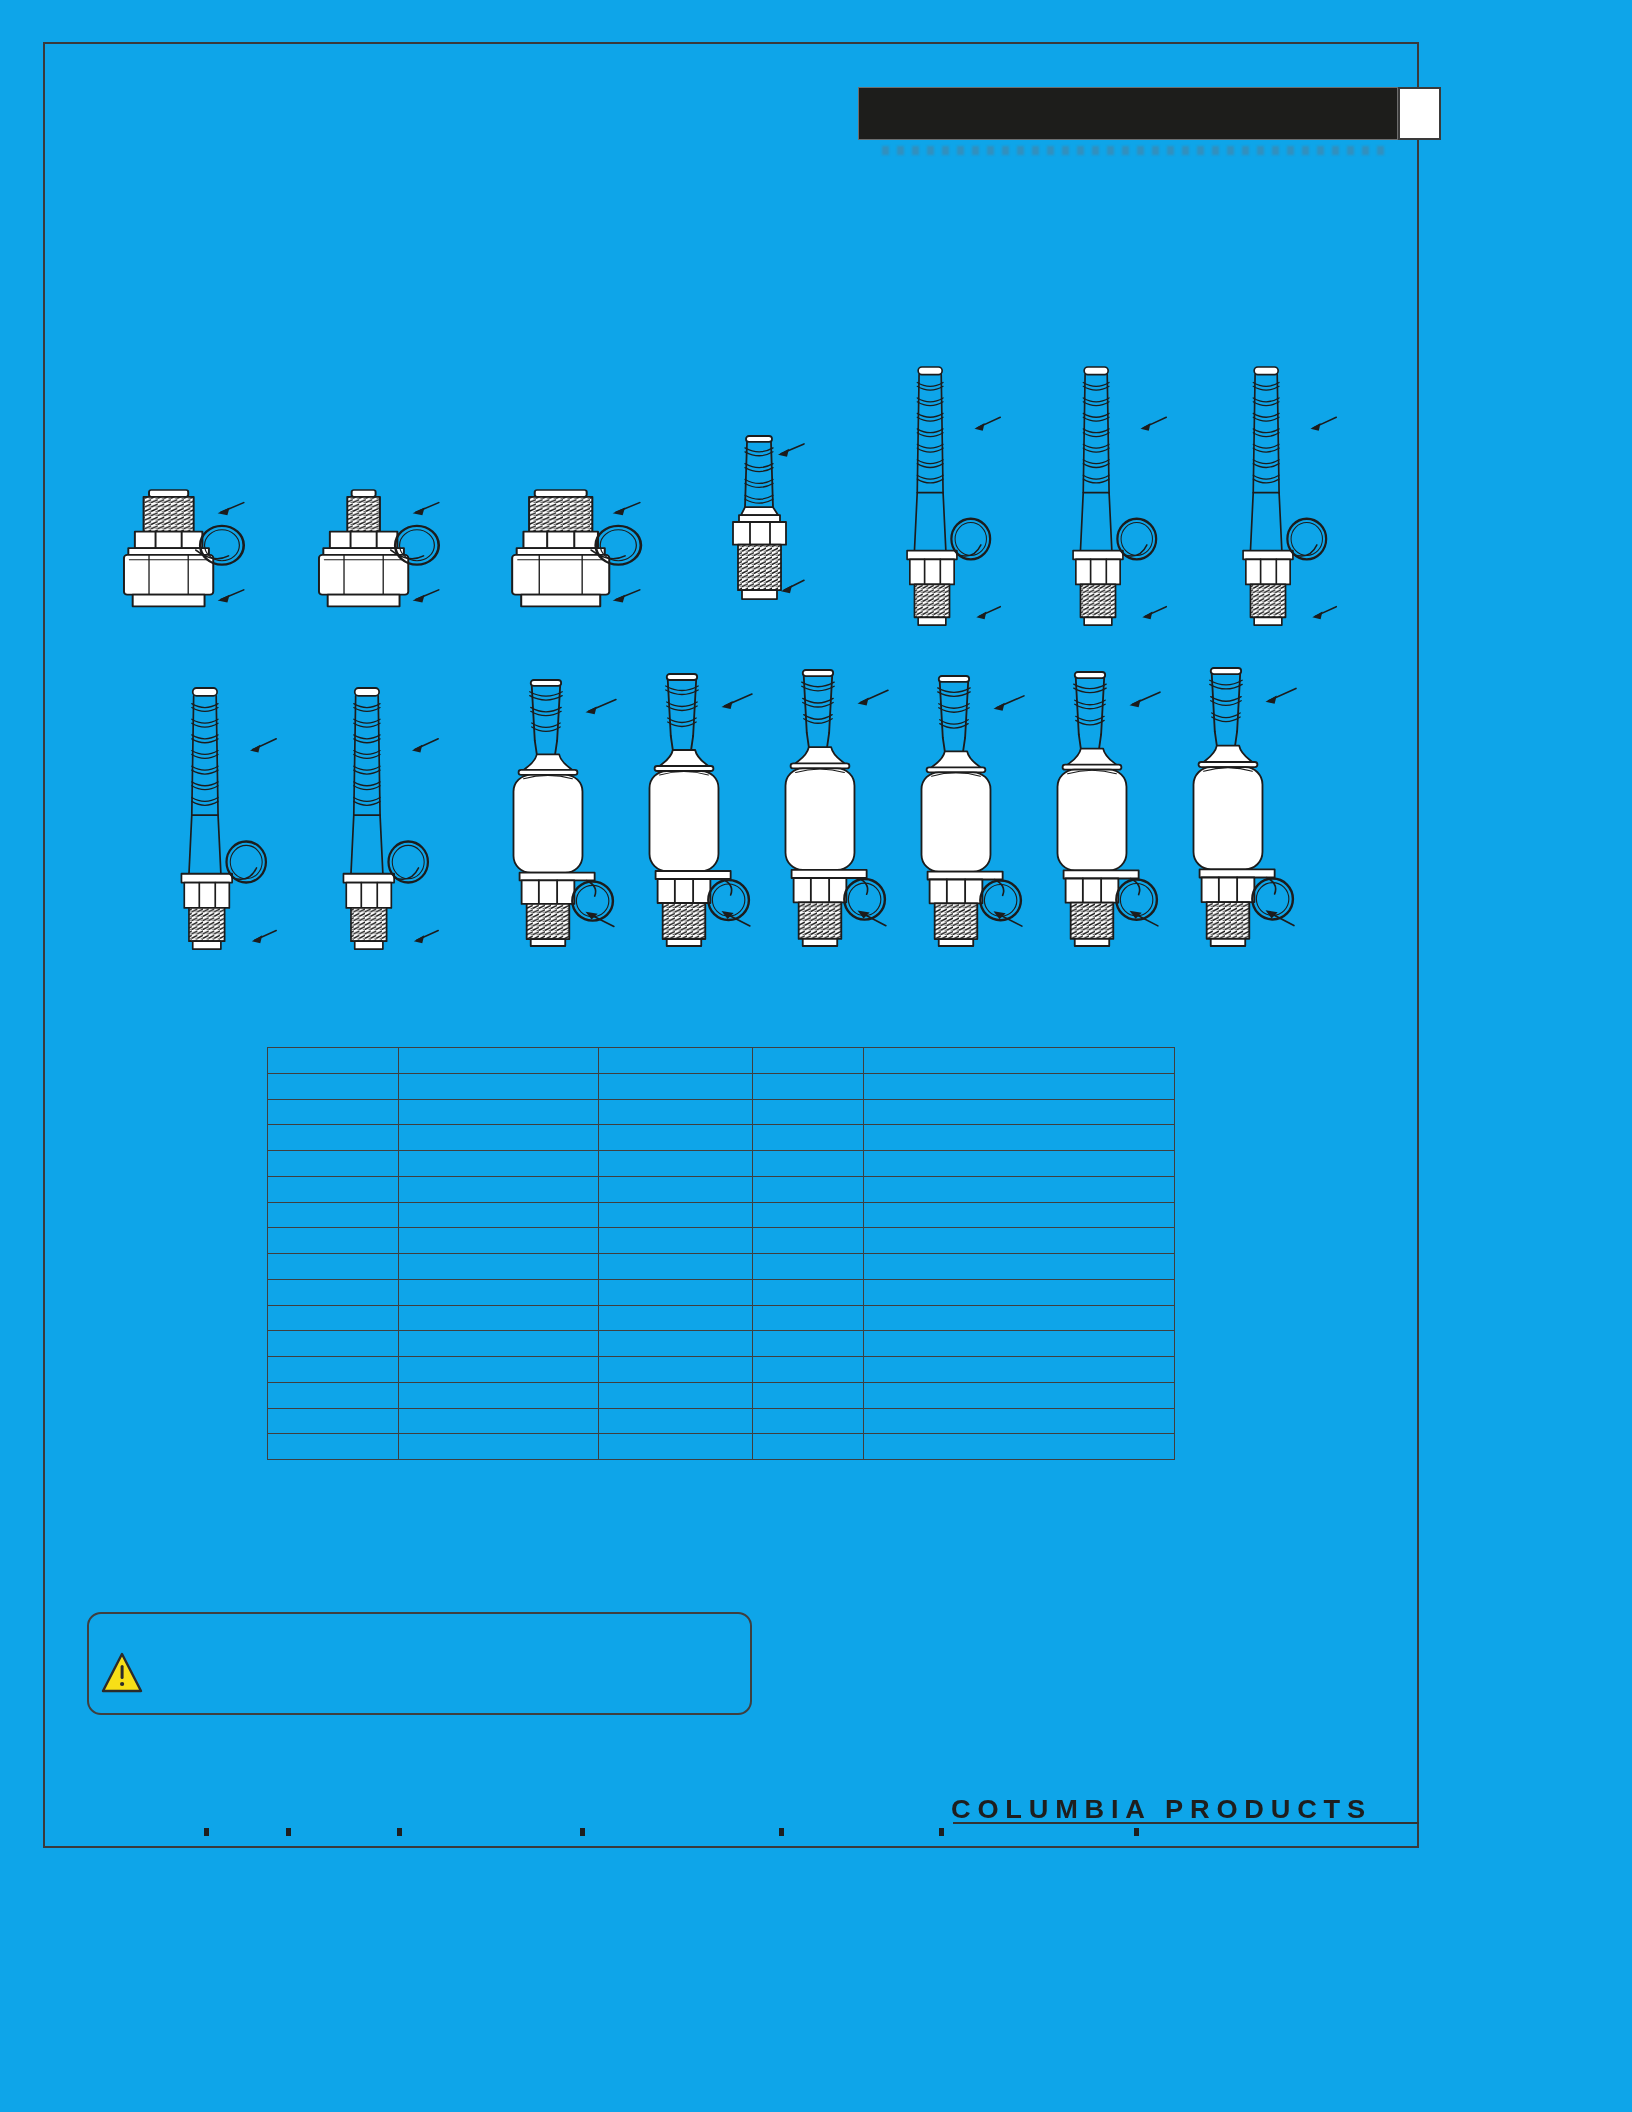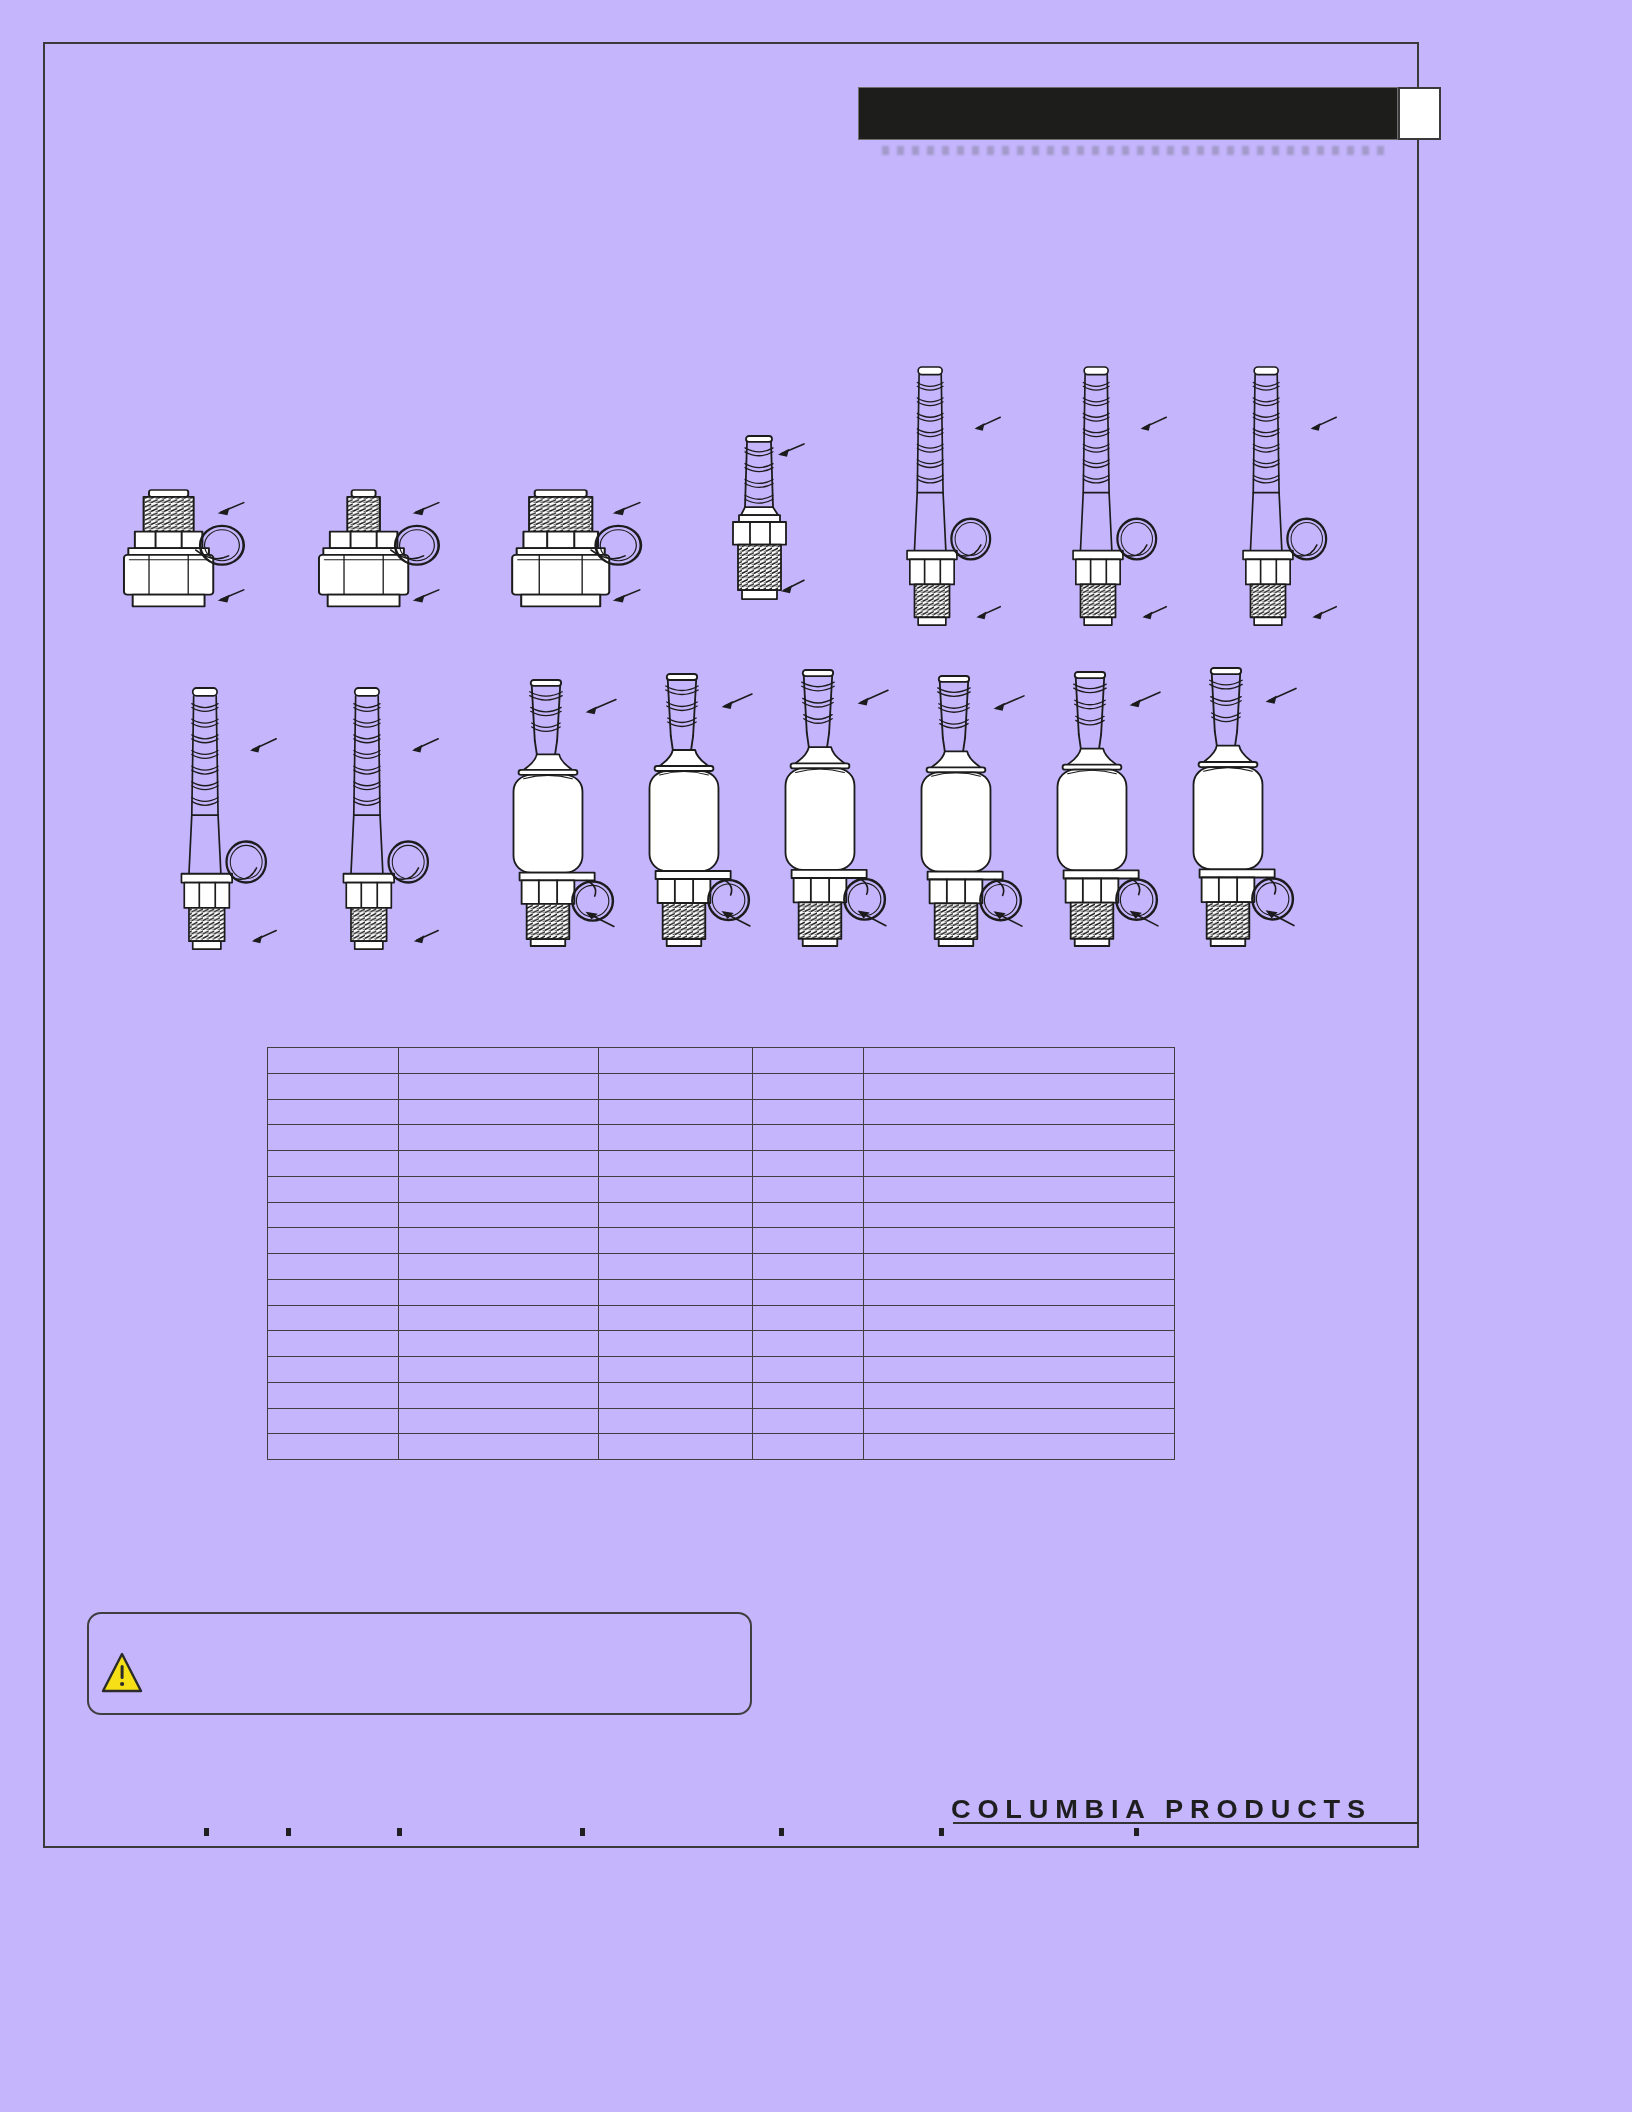--- a/index.html
+++ b/index.html
@@ -1,16 +1,16 @@
 <!DOCTYPE html>
 <html><head>
 <meta charset="utf-8">
 <style>
   html,body{margin:0;padding:0;background:#ffffff;}
-  .canvas{position:relative;width:1632px;height:2112px;background:#c4b5fd;
+  .canvas{position:relative;width:1632px;height:2112px;background:#0ea5e9;
           font-family:"Liberation Sans",sans-serif;overflow:hidden;}
   .page-border{position:absolute;left:43px;top:42px;width:1376px;height:1806px;
                border:2px solid #3a3a3a;box-sizing:border-box;}
   .title-bar{position:absolute;left:858px;top:87px;width:540px;height:53px;
              border:1px solid #6e6e6e;box-sizing:border-box;z-index:3;}
   .page-num-box{position:absolute;left:1398px;top:87px;width:43px;height:53px;
                 background:#fff;border:2px solid #3a3a3a;box-sizing:border-box;z-index:4;}
   .remnant-strip{position:absolute;left:882px;top:146px;width:510px;height:9px;
                  background:repeating-linear-gradient(90deg, rgba(110,110,122,.38) 0 7px, transparent 7px 15px);
                  filter:blur(1.2px);}

